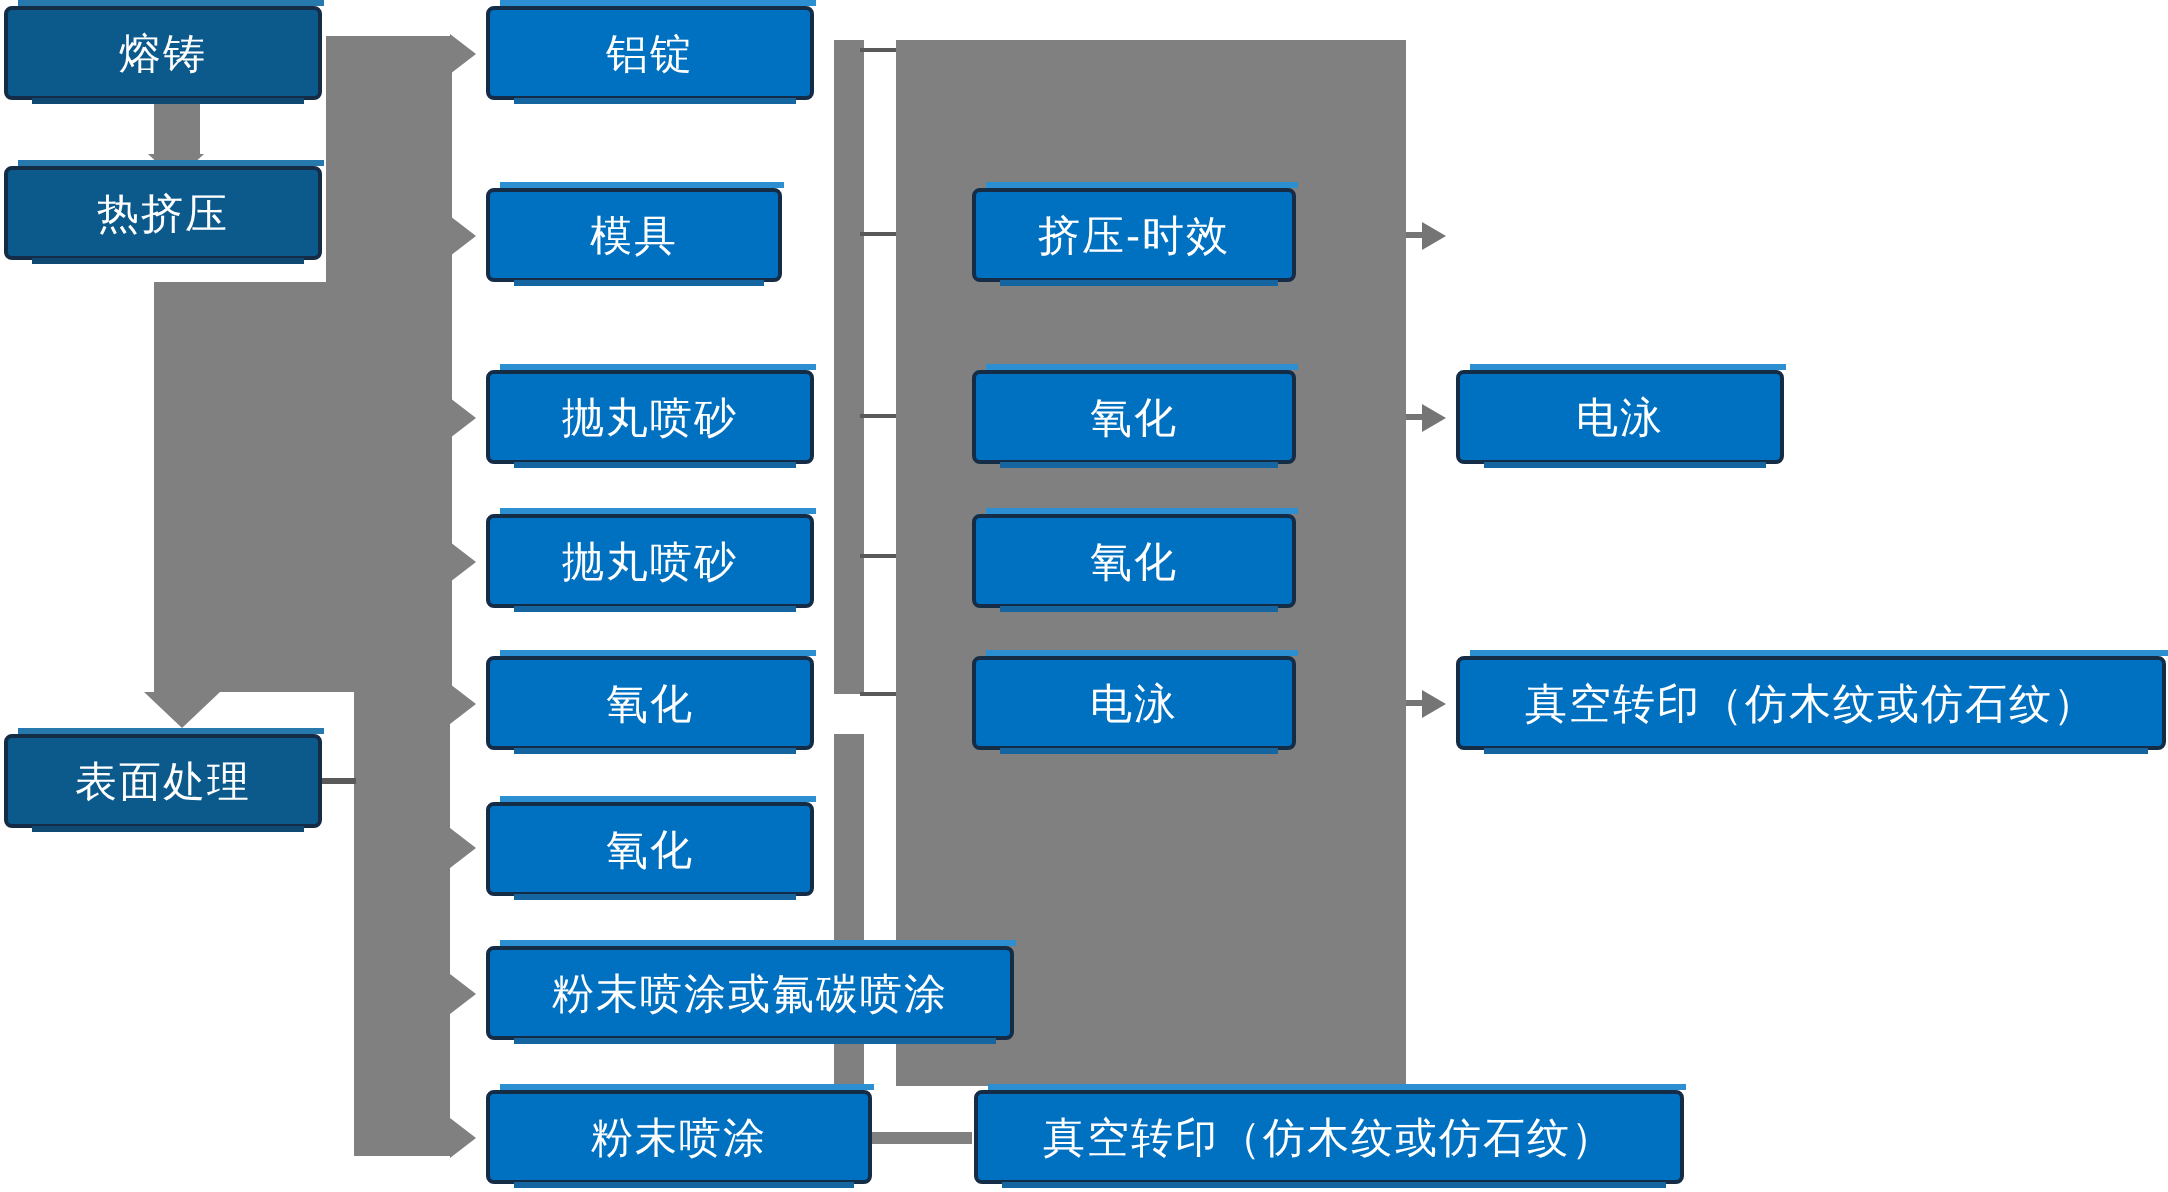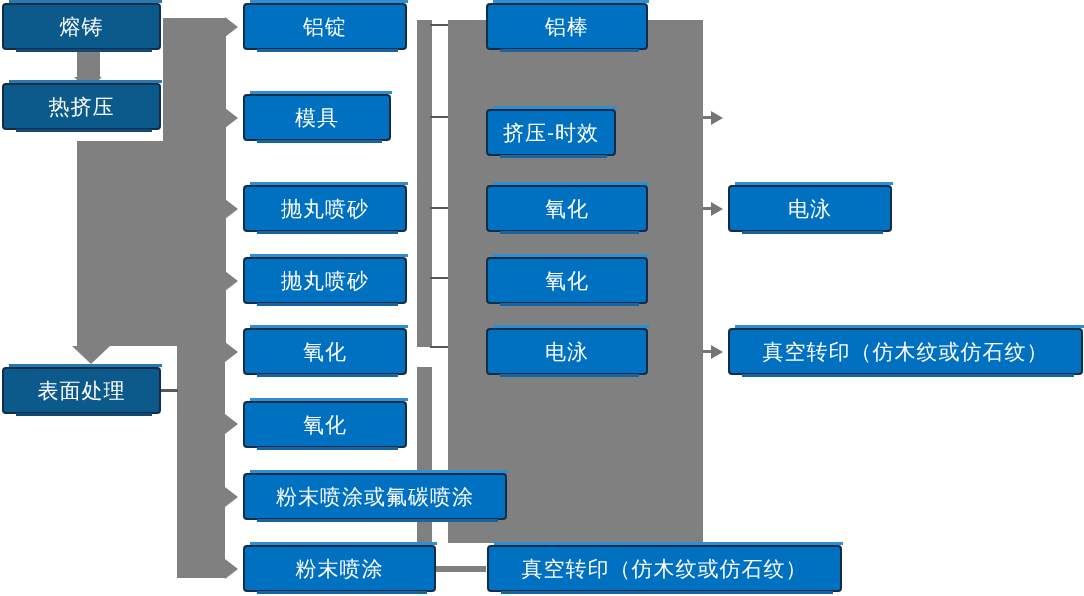--- a/index.html
+++ b/index.html
@@ -107,22 +107,21 @@
 
   <div class="node" style="left:243px;top:3px;width:164px">铝锭</div>
   <div class="node" style="left:243px;top:94px;width:148px">模具</div>
   <div class="node" style="left:243px;top:185px;width:164px">抛丸喷砂</div>
   <div class="node" style="left:243px;top:257px;width:164px">抛丸喷砂</div>
   <div class="node" style="left:243px;top:328px;width:164px">氧化</div>
   <div class="node" style="left:243px;top:401px;width:164px">氧化</div>
   <div class="node" style="left:243px;top:473px;width:264px">粉末喷涂或氟碳喷涂</div>
   <div class="node" style="left:243px;top:545px;width:193px">粉末喷涂</div>
 
-  <div class="node" style="left:486px;top:3px;width:162px">铝棒</div>
-  <div class="node" style="left:486px;top:109px;width:130px">挤压-时效</div>
+  <div class="node" style="left:486px;top:94px;width:162px">挤压-时效</div>
   <div class="node" style="left:486px;top:185px;width:162px">氧化</div>
   <div class="node" style="left:486px;top:257px;width:162px">氧化</div>
   <div class="node" style="left:486px;top:328px;width:162px">电泳</div>
   <div class="node" style="left:487px;top:545px;width:355px">真空转印（仿木纹或仿石纹）</div>
 
   <div class="node" style="left:728px;top:185px;width:164px">电泳</div>
   <div class="node" style="left:728px;top:328px;width:355px">真空转印（仿木纹或仿石纹）</div>
 
 </div>
 

